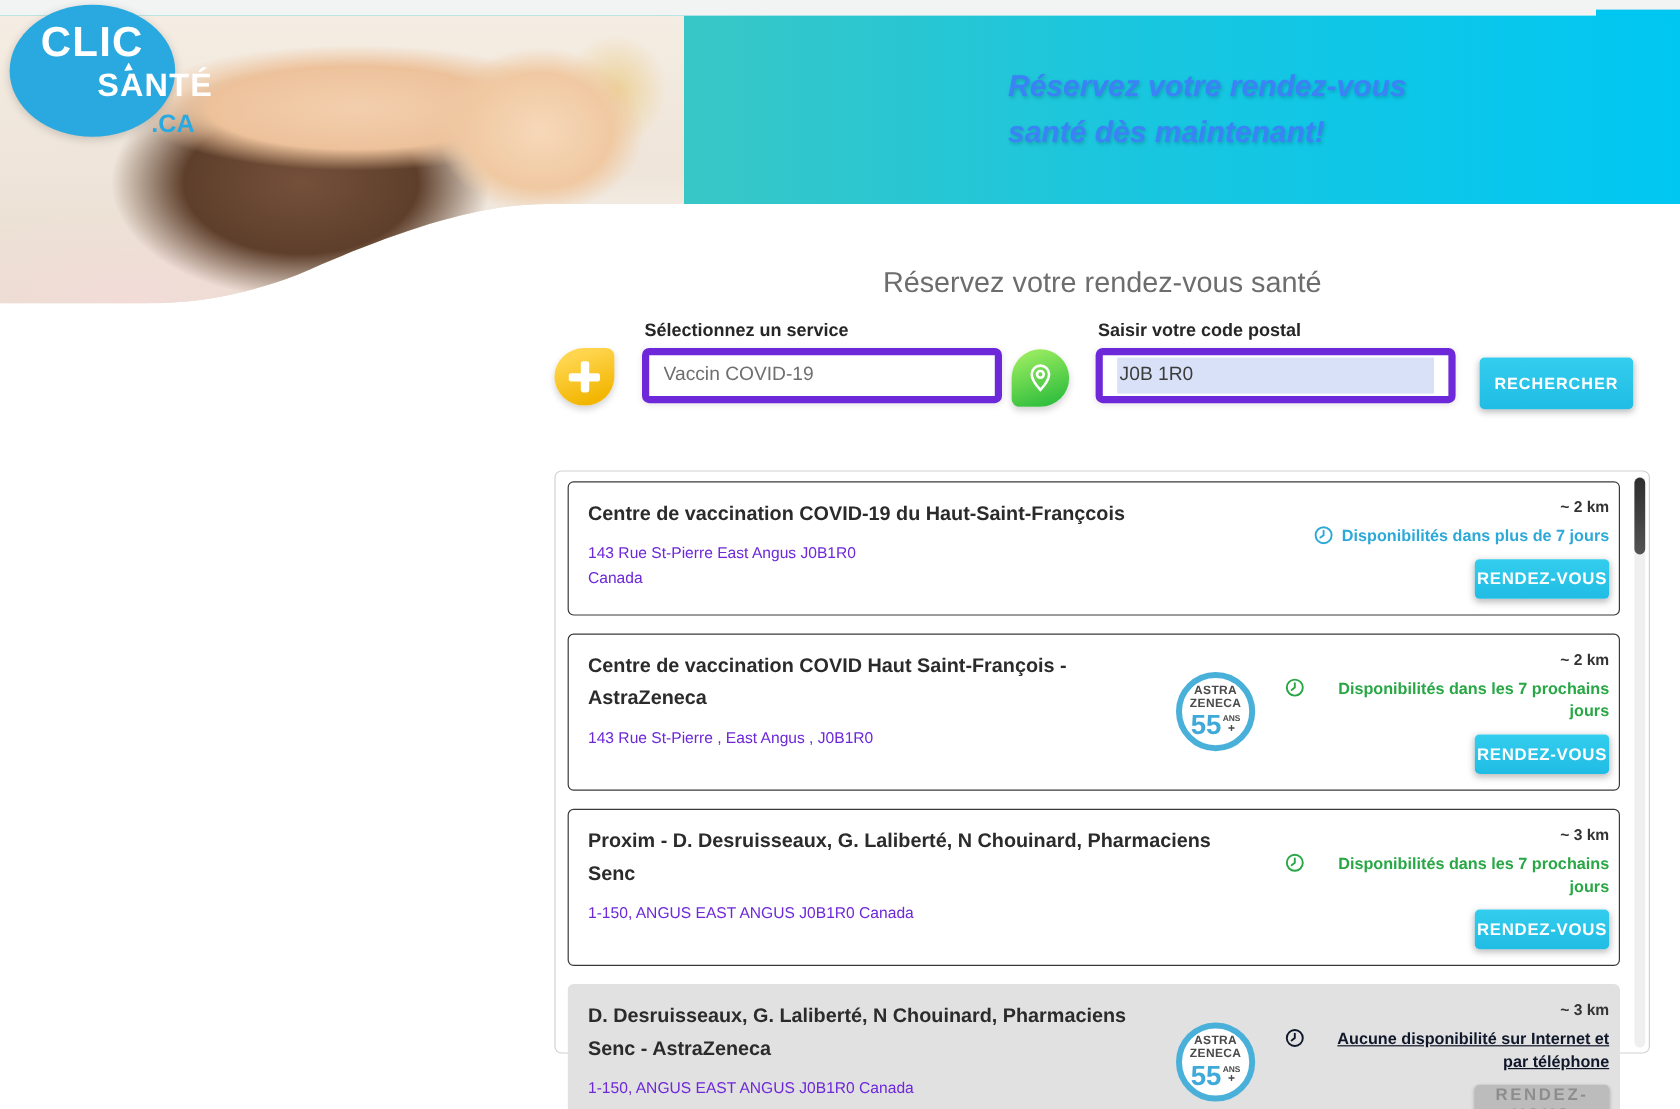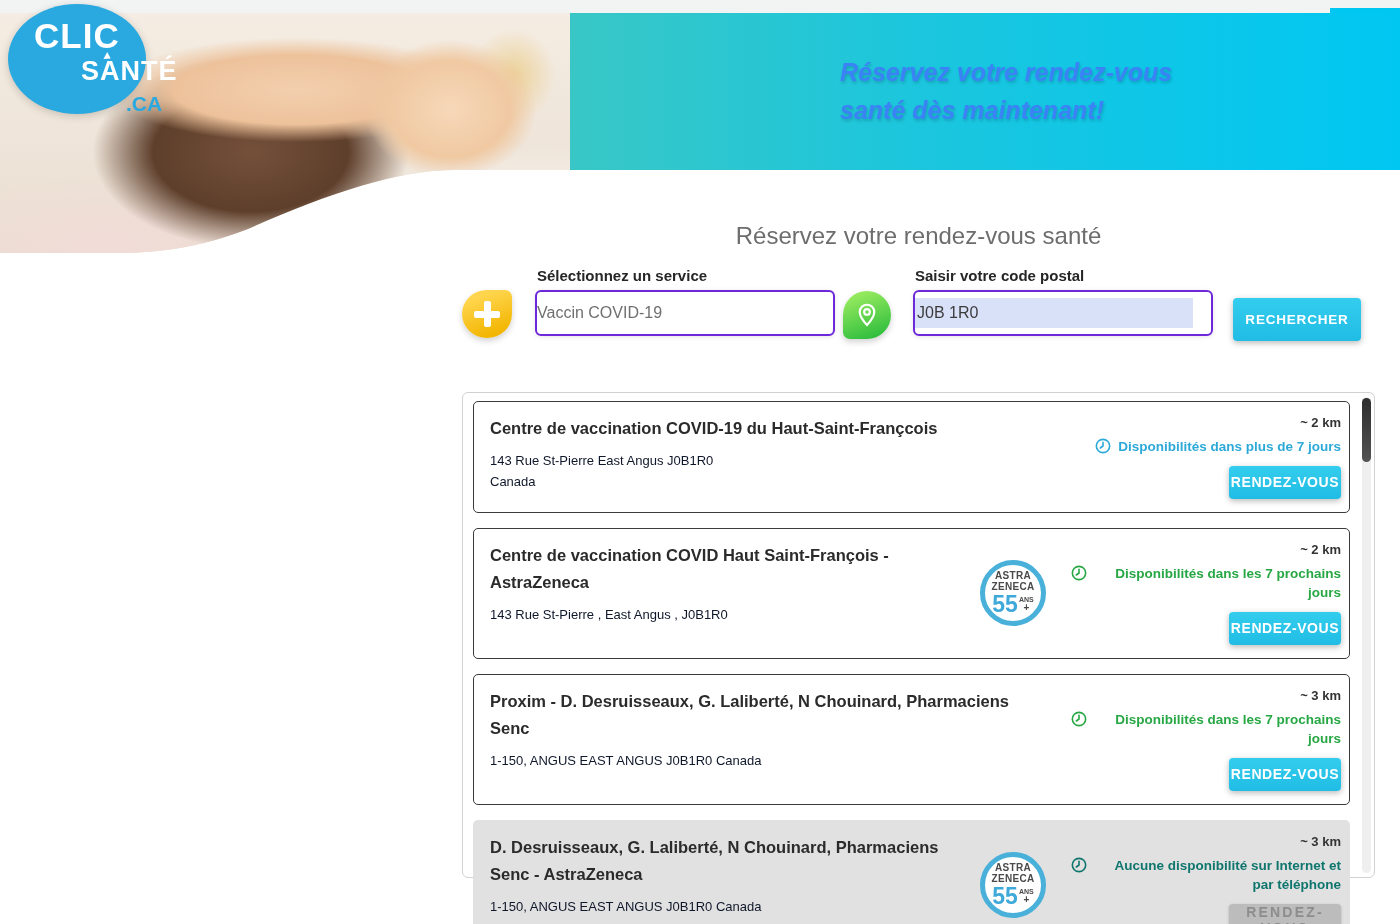--- a/index.html
+++ b/index.html
@@ -54,23 +54,23 @@
     border-radius:50% 14% 50% 50%; box-shadow:0 3px 6px rgba(0,0,0,.18);
     display:flex; align-items:center; justify-content:center; }
   #service-icon .plus-v { position:absolute; width:7px; height:26px; background:#fff; border-radius:2px; }
   #service-icon .plus-h { position:absolute; width:26px; height:7px; background:#fff; border-radius:2px; }
 
   #postal-icon { left:843px; top:291px; width:48px; height:48px;
     background:linear-gradient(160deg,#93e95e 15%,#2ebd3d 90%);
     border-radius:50% 50% 50% 14%; box-shadow:0 3px 6px rgba(0,0,0,.18);
     display:flex; align-items:center; justify-content:center; }
 
-  .input-box { height:46px; width:300px; background:#fff; border:2px solid #6d28d9;
+  .input-box { height:46px; width:300px; background:#fff; border:6px solid #6d28d9;
                border-radius:6px; box-shadow:0 1px 5px rgba(0,0,0,.10);
-               font-size:16px; display:flex; align-items:center; padding:0 0; }
+               font-size:16px; display:flex; align-items:center; padding:0 12px; }
   #service-input { left:535px; top:290px; color:#6f6f6f; font-family:inherit; outline:none; }
   #postal-input  { left:913px; top:290px; }
   #postal-selection { background:#d9e1f9; height:30px; display:flex; align-items:center;
                       padding-left:2px; width:278px; color:#3c3c3c; }
 
   #search-button { left:1233px; top:298px; width:128px; height:43px; border:none;
     border-radius:4px; background:linear-gradient(180deg,#33cdee,#21bce4); color:#fff;
     font-family:inherit; font-weight:bold; font-size:13.5px; letter-spacing:.8px;
     box-shadow:0 2px 6px rgba(0,0,0,.28); cursor:pointer; }
 
@@ -80,21 +80,21 @@
   #results-scrollbar { position:absolute; right:3px; top:4px; width:9px; height:476px;
     background:#efefef; border-radius:5px; }
   #scrollbar-thumb { position:absolute; left:0; top:1px; width:9px; height:64px;
     background:linear-gradient(180deg,#2e2e2e,#535353); border-radius:5px; cursor:grab; }
 
   .card { display:flex; align-items:stretch; background:#fff; border:1px solid #3a3a3a;
           border-radius:5px; padding:13px 8px 13px 16px; margin-bottom:15px; }
   .card.disabled { border-color:transparent; background:#e1e1e1; }
   .card-left { flex:1; padding-right:12px; }
   .card-title { font-size:16.5px; font-weight:bold; color:#2b2b2b; line-height:1.65; }
-  .card-address { font-size:13px; color:#0f172a; margin-top:9px; line-height:1.6; }
+  .card-address { font-size:13px; color:#6d28d9; margin-top:9px; line-height:1.6; }
 
   .card-badge { width:92px; display:flex; align-items:center; justify-content:center; }
   .badge-circle { width:66px; height:66px; border:5px solid #49b0da; border-radius:50%;
     background:#fff; display:flex; flex-direction:column; align-items:center;
     justify-content:center; line-height:1; }
   .badge-l1,.badge-l2 { font-size:10px; font-weight:bold; color:#4a4a4a; letter-spacing:.3px; }
   .badge-l2 { margin-top:1px; }
   .badge-row { display:flex; align-items:center; margin-top:1px; }
   .badge-big { font-size:23px; font-weight:bold; color:#3fa9d9; }
   .badge-col { display:flex; flex-direction:column; align-items:center; margin-left:1px; }
@@ -254,21 +254,21 @@
           <span class="badge-big">55</span>
           <span class="badge-col">
             <span class="badge-ans">ANS</span>
             <span class="badge-plus">+</span>
           </span>
         </span>
       </div>
     </div>
     <div class="card-right">
       <div class="card-distance">~ 3 km</div>
-      <div class="card-availability" style="color: #0f766e;">
+      <div class="card-availability" style="color: #0f172a; text-decoration: underline;">
         <svg width="16" height="16" viewBox="0 0 24 24">
           <circle cx="12" cy="12" r="10" fill="none" stroke="currentColor" stroke-width="2.4"></circle>
           <path d="M12 6.5 V12 L8 15" fill="none" stroke="currentColor" stroke-width="2.4" stroke-linecap="round"></path>
         </svg>
         <span class="availability-text">Aucune disponibilité sur Internet et par téléphone</span>
       </div>
       <button class="rdv-btn" disabled="">RENDEZ-VOUS</button>
     </div>
   </div>
 </div>

